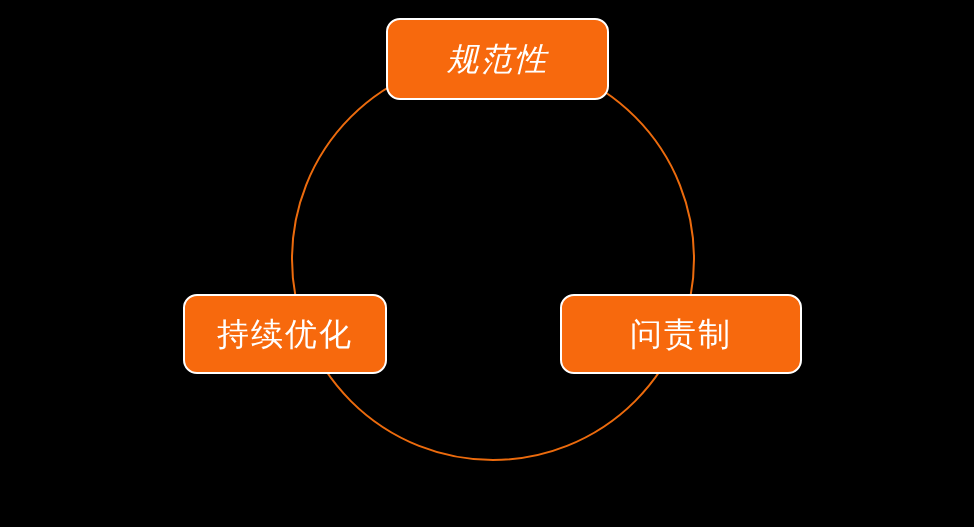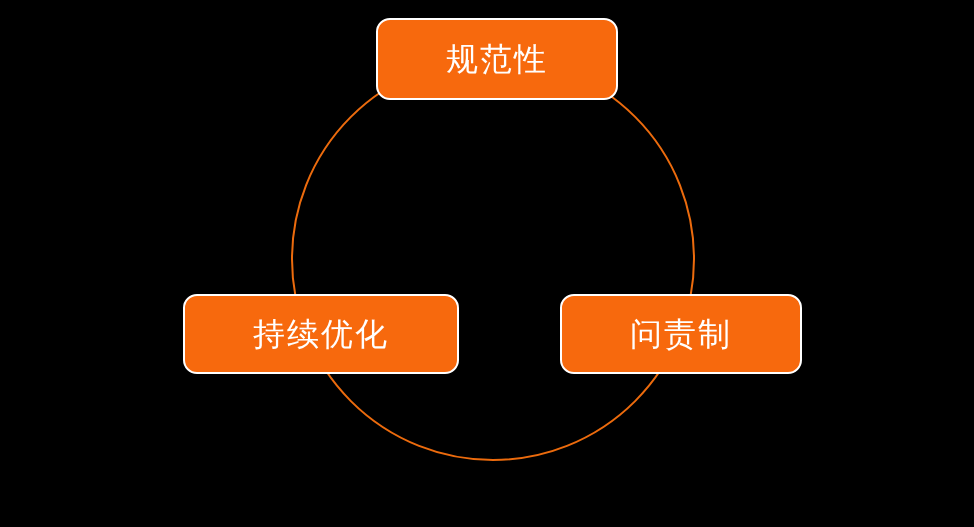--- a/index.html
+++ b/index.html
@@ -20,22 +20,22 @@
   }
   .cycle-ring{position:absolute;left:0;top:0;display:block;}
   .cycle-ring circle{stroke:var(--ring);}
   .node{
     position:absolute;box-sizing:border-box;
     background:var(--node-fill);
     border:2px solid var(--node-border);
     border-radius:14px;
     display:flex;align-items:center;justify-content:center;
   }
-  .node-top{left:376px;top:18px;width:242px;height:82px;}
-  .node-left{left:183px;top:294px;width:276px;height:80px;}
+  .node-top{left:386px;top:18px;width:223px;height:82px;font-style:italic;}
+  .node-left{left:183px;top:294px;width:204px;height:80px;}
   .node-right{left:560px;top:294px;width:242px;height:80px;text-align:right;}
   .node-label{
     color:var(--node-text);
     font-size:32px;
     line-height:1;
     letter-spacing:2px;
     white-space:nowrap;
   }
 </style>
 </head>

